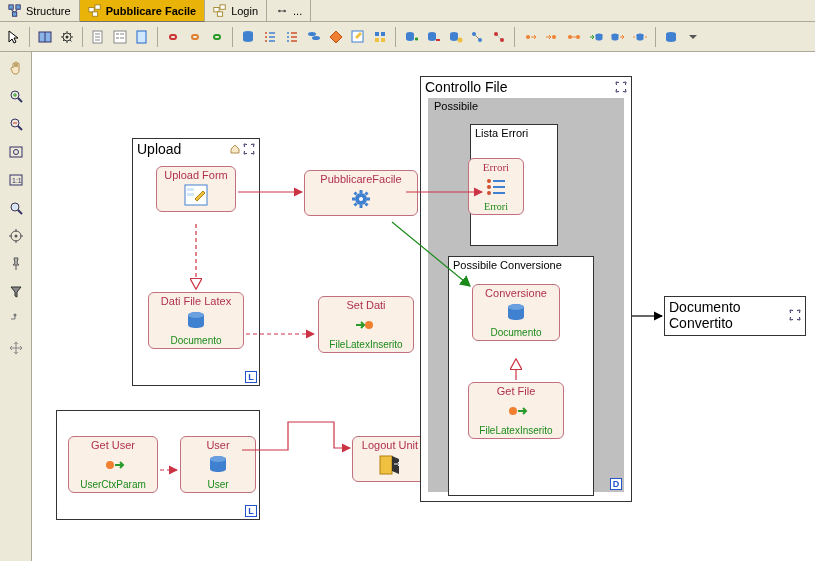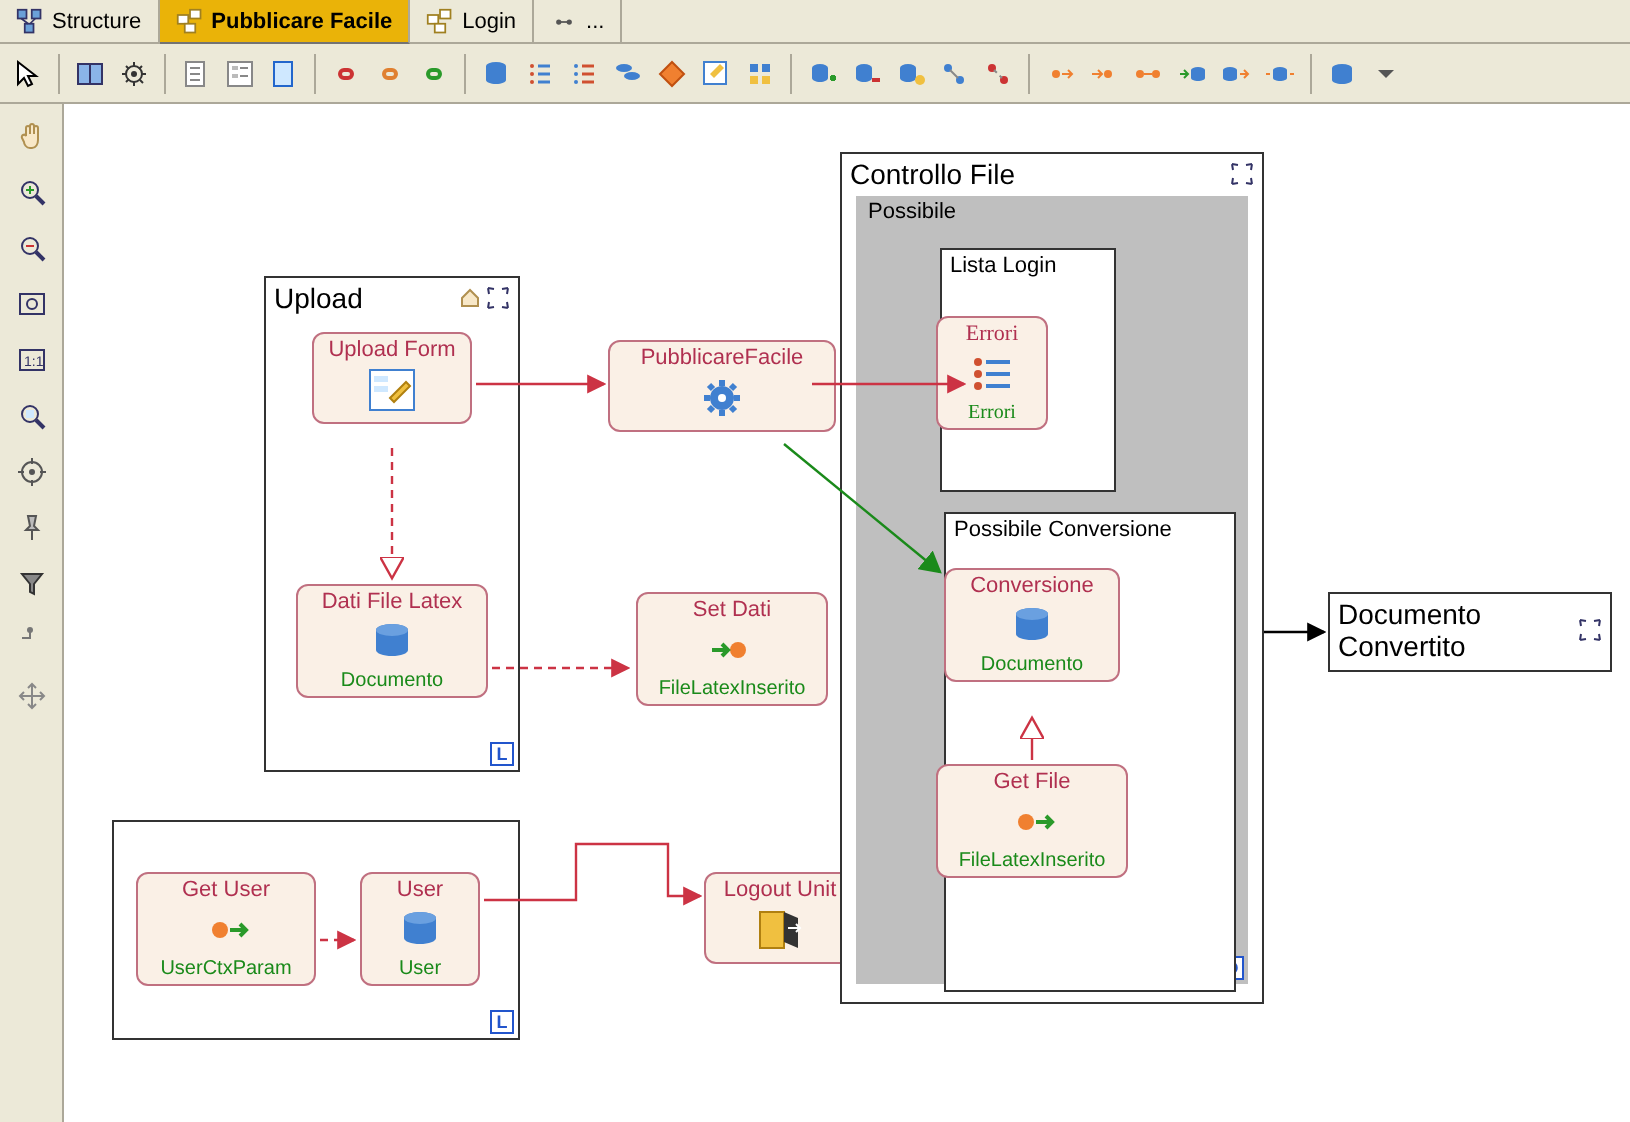--- a/index.html
+++ b/index.html
@@ -419,21 +419,21 @@
 
     <div class="unit" style="left:36px; top:384px; width:90px;">
       <div class="unit-title">Get User</div>
       <svg class="unit-icon" viewBox="0 0 26 24">
           <circle cx="10" cy="12" r="4" fill="#f08030"></circle>
           <path d="M15 12h8M20 9l3 3-3 3" stroke="#2a9a2a" stroke-width="2" fill="none"></path>
         </svg>
       <div class="unit-sub">UserCtxParam</div>
     </div>
 
-    <div class="unit" style="left:148px; top:384px; width:60px;">
+    <div class="unit" style="left:148px; top:384px; width:76px;">
       <div class="unit-title">User</div>
       <svg class="unit-icon" viewBox="0 0 26 24">
           <ellipse cx="13" cy="6" rx="8" ry="3" fill="#4080d0"></ellipse>
           <path d="M5 6v10c0 1.7 3.6 3 8 3s8-1.3 8-3V6" fill="#4080d0"></path>
           <ellipse cx="13" cy="6" rx="8" ry="3" fill="#6aa0e0"></ellipse>
         </svg>
       <div class="unit-sub">User</div>
     </div>
 
     <div class="unit" style="left:320px; top:384px; width:76px;">
@@ -455,37 +455,37 @@
         </span>
       </div>
     </div>
 
     <div class="grey-panel" style="left:396px; top:46px; width:196px; height:394px;">
       <div style="padding:2px 6px; font-size:11px;">Possibile</div>
       <div class="tag-badge" style="border-color:#2255cc;">D</div>
     </div>
 
     <div class="white-panel" style="left:438px; top:72px; width:88px; height:122px;">
-      <div style="padding:2px 4px;">Lista Login</div>
+      <div style="padding:2px 4px;">Lista Errori</div>
     </div>
 
     <div class="unit" style="left:436px; top:106px; width:56px;font-family:Liberation Serif, serif;">
       <div class="unit-title">Errori</div>
       <svg class="unit-icon" viewBox="0 0 26 24">
           <circle cx="6" cy="6" r="2" fill="#d05030"></circle>
           <circle cx="6" cy="12" r="2" fill="#d05030"></circle>
           <circle cx="6" cy="18" r="2" fill="#d05030"></circle>
           <line x1="10" y1="6" x2="22" y2="6" stroke="#4080d0" stroke-width="2"></line>
           <line x1="10" y1="12" x2="22" y2="12" stroke="#4080d0" stroke-width="2"></line>
           <line x1="10" y1="18" x2="22" y2="18" stroke="#4080d0" stroke-width="2"></line>
         </svg>
       <div class="unit-sub">Errori</div>
     </div>
 
-    <div class="white-panel" style="left:416px; top:204px; width:146px; height:240px;margin-left:24px;">
+    <div class="white-panel" style="left:416px; top:204px; width:146px; height:240px;">
       <div style="padding:2px 4px;">Possibile Conversione</div>
     </div>
 
     <div class="unit" style="left:440px; top:232px; width:88px;">
       <div class="unit-title">Conversione</div>
       <svg class="unit-icon" viewBox="0 0 26 24">
           <ellipse cx="13" cy="6" rx="8" ry="3" fill="#4080d0"></ellipse>
           <path d="M5 6v10c0 1.7 3.6 3 8 3s8-1.3 8-3V6" fill="#4080d0"></path>
           <ellipse cx="13" cy="6" rx="8" ry="3" fill="#6aa0e0"></ellipse>
         </svg>

